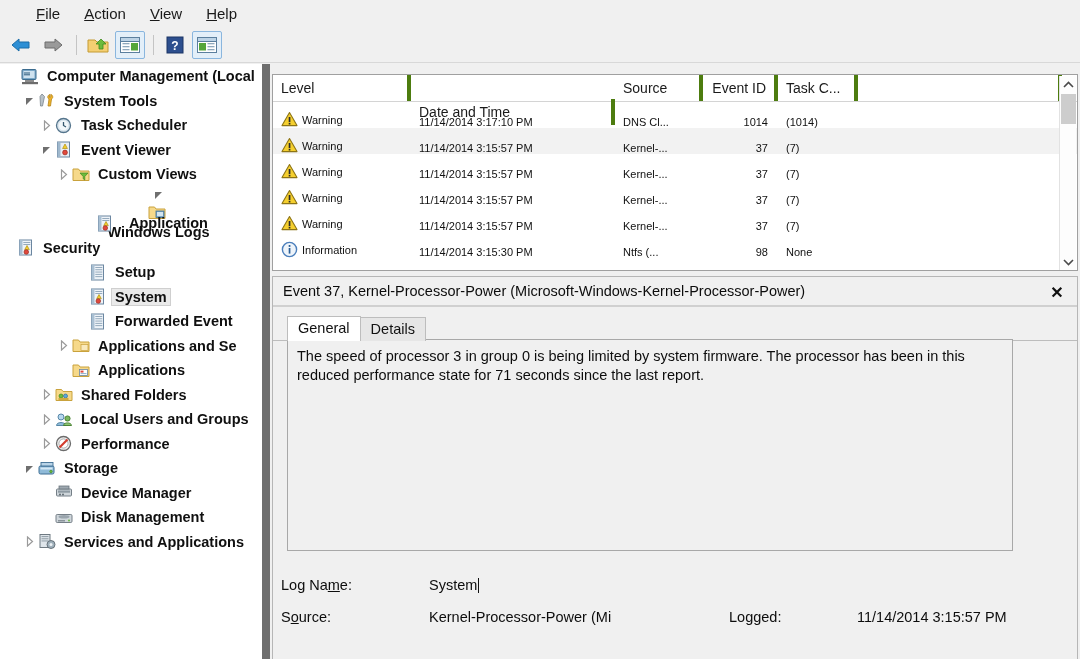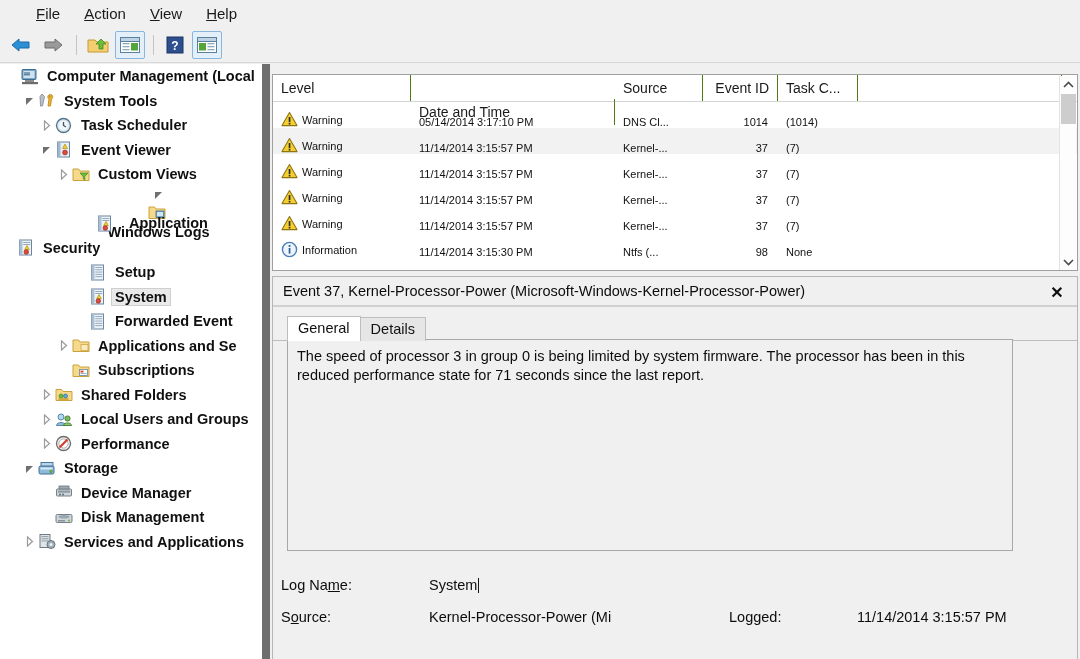--- a/index.html
+++ b/index.html
@@ -118,21 +118,21 @@
     display: flex;
     height: 27px;
     background: #ffffff;
     border-bottom: 1px solid #d4d4d4;
     font-size: 14px;
     color: #1a1a1a;
   }
   .col-h {
     display: flex; align-items: center;
     padding-left: 8px;
-    border-right: 1px solid #4d7c0f;
+    border-right: 4px solid #4d7c0f;
     height: 100%;
     overflow: hidden;
     white-space: nowrap;
   }
   .col-h.num { justify-content: flex-end; padding-right: 8px; padding-left: 0; }
   .lrow {
     display: flex;
     height: 26px;
     align-items: flex-end;
     font-size: 11px;
@@ -492,21 +492,21 @@
       <div class="tree-row" style="padding-left: 55px;">
         <span class="twisty"></span>
         <span class="tico">
           <svg width="18" height="17" viewBox="0 0 18 17">
             <path d="M1 3 L6.5 3 L8 5 L17 5 L17 14.5 L1 14.5 Z" fill="#f6d98a" stroke="#c9a23c" stroke-width="1"></path>
             <rect x="7.5" y="7.5" width="8" height="6" fill="#ffffff" stroke="#6b86a0" stroke-width="0.8"></rect>
             <rect x="8.5" y="8.6" width="3" height="2" fill="#e0483c"></rect>
             <rect x="8.5" y="11.2" width="6" height="0.9" fill="#7aa7c7"></rect>
           </svg>
         </span>
-        <span class="label">Subscriptions</span>
+        <span class="label">Applications</span>
       </div>
       <div class="tree-row" style="padding-left: 38px;">
         <span class="twisty">
           <svg width="9" height="11" viewBox="0 0 9 11">
             <path d="M2.5 1 L7.5 5.5 L2.5 10 Z" fill="none" stroke="#9a9a9a" stroke-width="1.2"></path>
           </svg>
         </span>
         <span class="tico">
           <svg width="18" height="17" viewBox="0 0 18 17">
             <path d="M1 3.5 L6.5 3.5 L8 5.5 L17 5.5 L17 14.5 L1 14.5 Z" fill="#f6d98a" stroke="#c9a23c" stroke-width="1"></path>
@@ -638,21 +638,21 @@
           <div class="lrow">
             <div class="cell" style="width: 138px; flex: 0 0 138px;">
               <span class="lvl-ico"><svg width="17" height="17" viewBox="0 0 17 17">
                   <path d="M8.5 1.6 L16 14.6 L1 14.6 Z" fill="#f5cf2e" stroke="#8d7415" stroke-width="1.1" stroke-linejoin="round"></path>
                   <rect x="7.7" y="6" width="1.7" height="5" fill="#2b2b2b"></rect>
                   <rect x="7.7" y="11.8" width="1.7" height="1.7" fill="#2b2b2b"></rect>
                 </svg></span>
               <span>Warning</span>
             </div>
             <div class="cell" style="width: 204px; flex: 0 0 204px;">
-              <span>05/14/2014 3:17:10 PM</span>
+              <span>11/14/2014 3:17:10 PM</span>
             </div>
             <div class="cell" style="width: 88px; flex: 0 0 88px;">
               <span>DNS Cl...</span>
             </div>
             <div class="cell num" style="width: 75px; flex: 0 0 75px;">
               <span>1014</span>
             </div>
             <div class="cell" style="width: 80px; flex: 0 0 80px;">
               <span>(1014)</span>
             </div>

